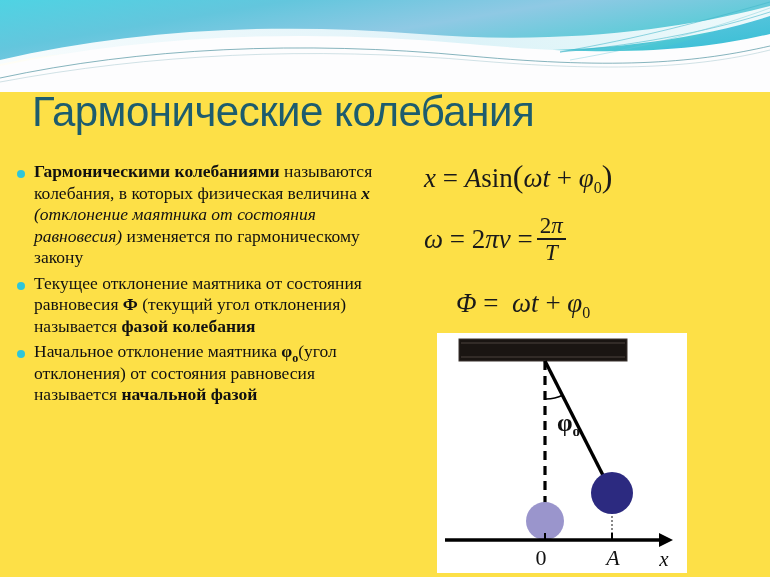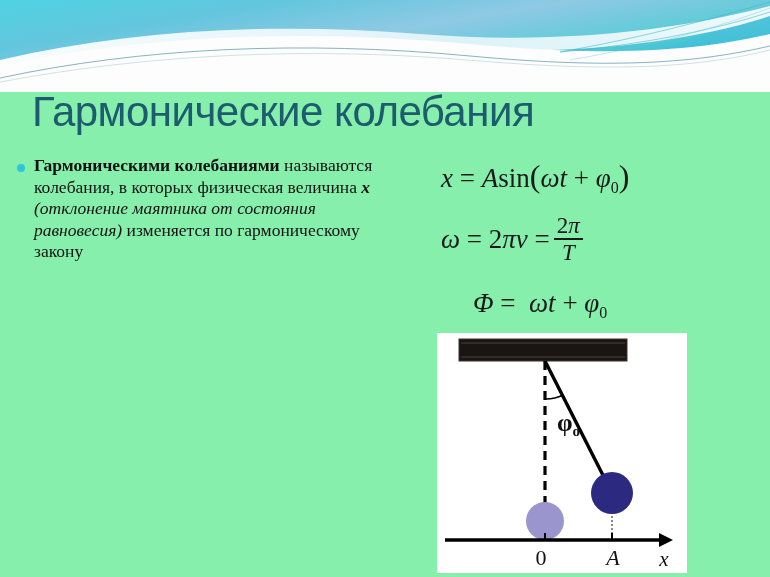--- a/index.html
+++ b/index.html
@@ -4,21 +4,21 @@
 <style>
   html, body {
     margin: 0;
     padding: 0;
     background: #ffffff;
   }
   #slide {
     position: relative;
     width: 770px;
     height: 577px;
-    background: #86efac;
+    background: #fde047;
     overflow: hidden;
     font-family: "Liberation Serif", serif;
   }
 
   
   .header-band {
     position: absolute;
     left: 0; top: 0;
     width: 770px;
     height: 92px;
@@ -38,21 +38,21 @@
     line-height: 48px;
     letter-spacing: -0.5px;
     color: #1d5c6e;
     white-space: nowrap;
   }
 
   
   .bullets {
     position: absolute;
     left: 8px;
-    top: 155px;
+    top: 161px;
     width: 392px;
   }
   .bullet-row {
     position: relative;
     padding-left: 26px;
     margin-bottom: 4px;
   }
   .bullet-dot {
     position: absolute;
     left: 9px;
@@ -73,21 +73,21 @@
   .bullet-text i { font-style: italic; }
   .bullet-text .sub {
     font-size: 12px;
     vertical-align: sub;
     line-height: 0;
   }
 
   
   .formula-area {
     position: absolute;
-    left: 425px;
+    left: 408px;
     top: 152px;
     width: 340px;
     height: 180px;
   }
   .formula {
     font-family: "Liberation Serif", serif;
     color: #1a1a1a;
     white-space: nowrap;
   }
   .fml1 {
@@ -198,21 +198,35 @@
 
     <div class="bullet-row">
       <span class="bullet-dot"></span>
       <div class="bullet-text">
         <b>Гармоническими колебаниями</b> называются колебания, в которых физическая величина <b><i>x</i></b>
         <i>(отклонение маятника от состояния равновесия)</i> изменяется по гармоническому закону
       </div>
     </div>
 
 
-
+    <div class="bullet-row">
+      <span class="bullet-dot"></span>
+      <div class="bullet-text">
+        Текущее отклонение маятника от состояния равновесия <b>Ф</b> (текущий угол отклонения) называется
+        <b>фазой колебания</b>
+      </div>
+    </div>
+
+    <div class="bullet-row">
+      <span class="bullet-dot"></span>
+      <div class="bullet-text">
+        Начальное отклонение маятника <b>φ<span class="sub">о</span></b>(угол отклонения) от состояния
+        равновесия называется <b>начальной фазой</b>
+      </div>
+    </div>
 
   </div>
 
   <div class="formula-area">
 
     <div class="formula fml1">
       <span class="it">x</span>&nbsp;=&nbsp;<span class="it">A</span><span class="up">sin</span><span style="font-size:32px;">(</span><span class="it">ωt</span>&nbsp;+&nbsp;<span class="it">φ</span><span class="sub0">0</span><span style="font-size:32px;">)</span>
     </div>
 
     <div class="formula fml2">

